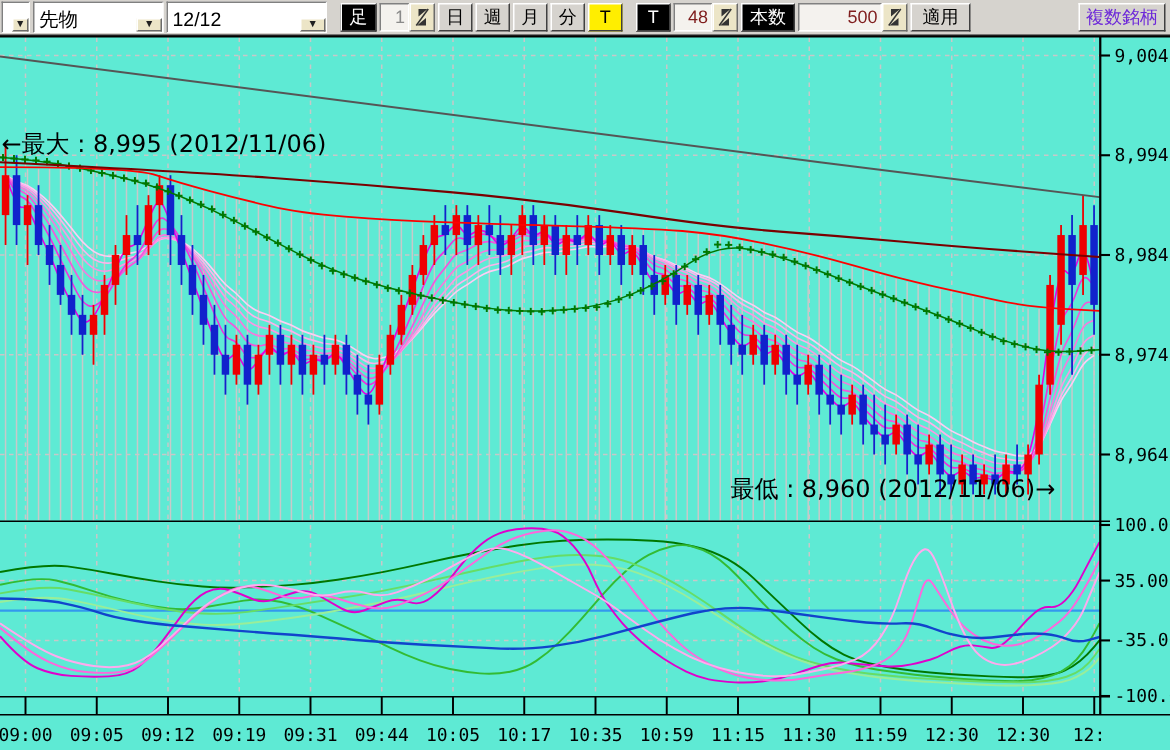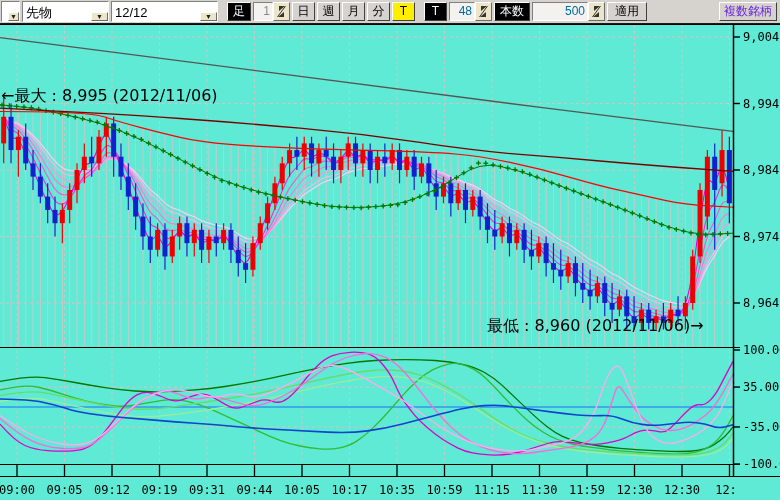--- a/index.html
+++ b/index.html
@@ -14,21 +14,21 @@
   .cbtn{width:15px;background:#ece5c7;border:1px solid;border-color:#fff #6b6b6b #6b6b6b #fff;
     display:flex;align-items:center;justify-content:center;font-size:7px;color:#202020;}
   .btn{box-sizing:border-box;height:19px;background:#d6d3ce;border:1px solid;
     border-color:#fff #404040 #404040 #fff;font-size:12px;display:flex;align-items:center;
     justify-content:center;margin-right:2px;color:#000;padding:0 3px;}
   .btn.black{background:#000;color:#fff;}
   .btn.yellow{background:#ffee00;color:#000;}
   .btn.disabled{color:#6d28d9;margin-left:auto;}
   .spin{display:flex;height:19px;margin-right:2px;}
   .sfield{box-sizing:border-box;background:#f4f2ee;border:1px solid;border-color:#808080 #fff #fff #808080;
-    font-size:12px;text-align:right;padding:1px 2px 0 2px;color:#0369a1;}
+    font-size:12px;text-align:right;padding:1px 2px 0 2px;color:#7f1d1d;}
   .sfield.dim{color:#8a8a8a;}
   .sbtn{width:15px;background:#ece5c7;border:1px solid;border-color:#fff #6b6b6b #6b6b6b #fff;
     display:flex;align-items:center;justify-content:center;}
   .gap{width:7px;}
   
   .chart-region{position:relative;width:780px;height:476px;background:#5eead4;}
   .ann{position:absolute;font-size:16px;color:#000;font-family:"DejaVu Sans","Liberation Sans",sans-serif;}
   .ann-bottom{position:absolute;font-size:18px;font-weight:bold;color:#ee0000;
     text-shadow:-1px 0 #ffb0c0,1px 0 #ffb0c0,0 -1px #ffb0c0,0 1px #ffb0c0;letter-spacing:1px;margin-top:43px;}
 </style>

